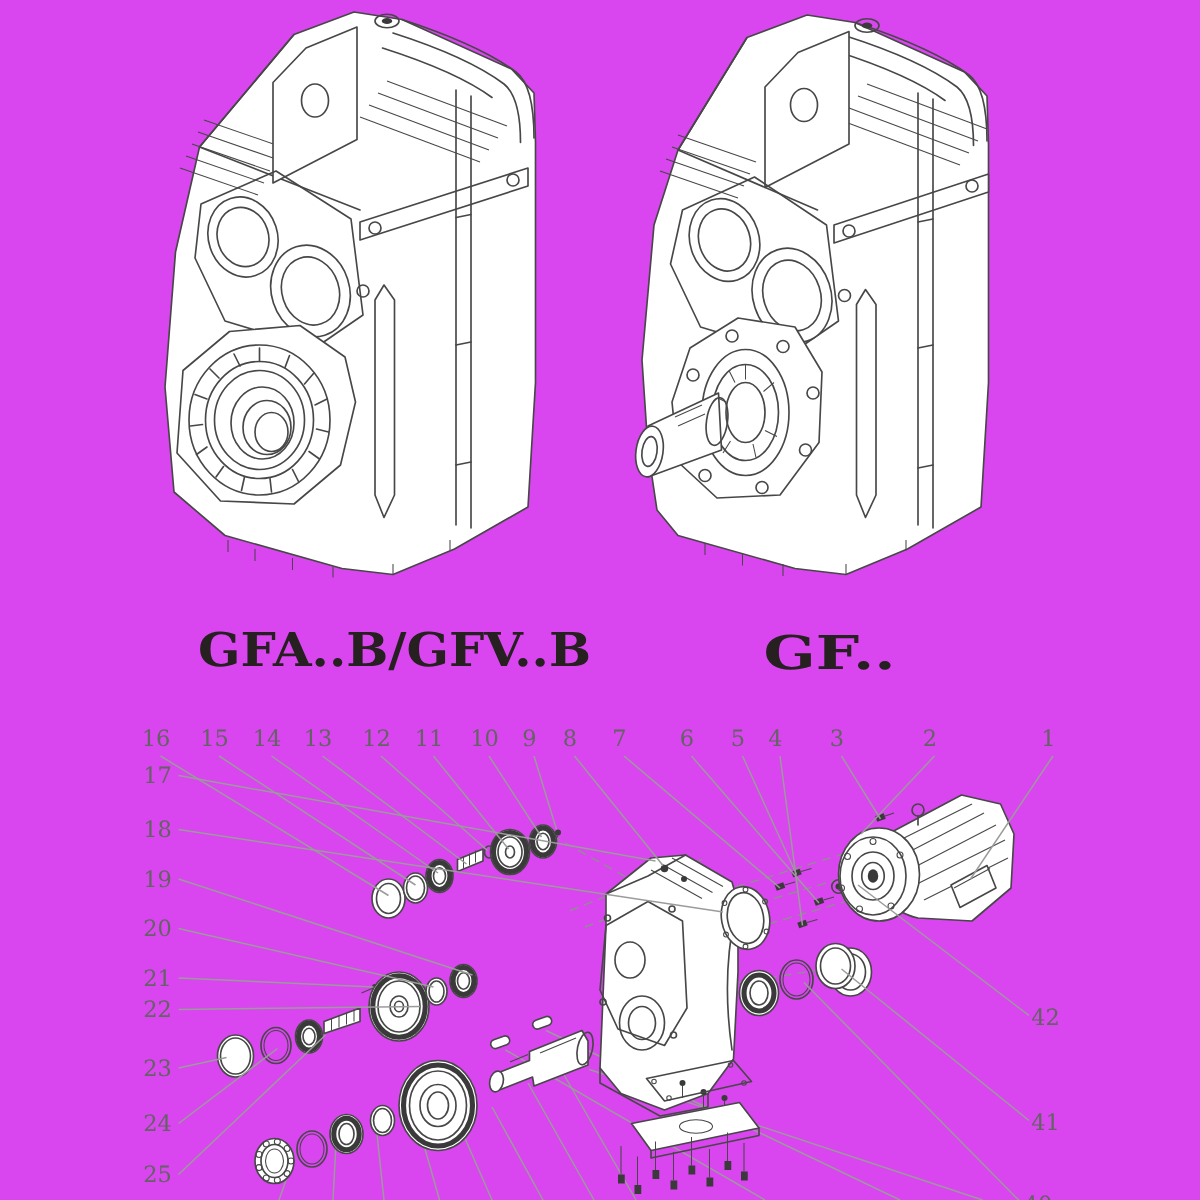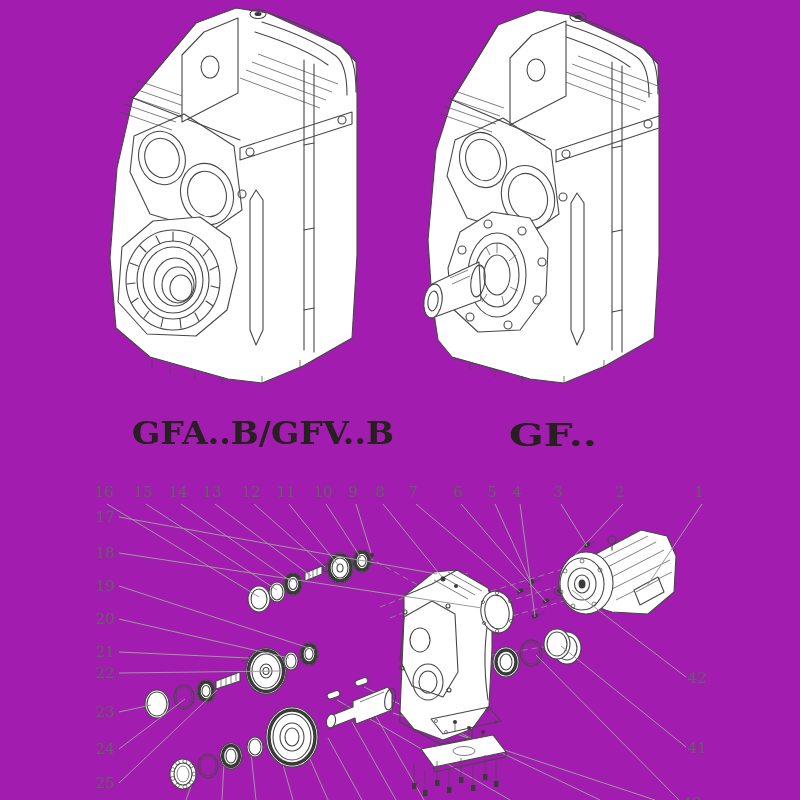--- a/index.html
+++ b/index.html
@@ -1,16 +1,16 @@
 <!DOCTYPE html>
 <html><head>
 <meta charset="utf-8">
 <style>
   html,body{margin:0;padding:0;background:#ffffff;}
-  #stage{width:800px;height:800px;position:relative;background:#a21caf;overflow:hidden;}
+  #stage{width:800px;height:800px;position:relative;background:#d946ef;overflow:hidden;}
   svg{display:block;}
   .s  {fill:none;stroke:#474747;stroke-width:1.1;stroke-linejoin:round;stroke-linecap:round;}
   .sw {fill:#ffffff;stroke:#474747;stroke-width:1.1;stroke-linejoin:round;}
   .th {fill:none;stroke:#474747;stroke-width:.7;}
   .dkr{fill:none;stroke:#3a3a3a;stroke-width:3.4;}
   .dk {fill:#3a3a3a;stroke:none;}
   .ld {stroke:#9b9b9b;stroke-width:1;fill:none;}
   .dsh{stroke:#8f8f8f;stroke-width:.9;fill:none;stroke-dasharray:6 4;}
   .num{font-family:"DejaVu Serif","Liberation Serif",serif;font-size:15px;fill:#636363;}
   .mlabel{font-family:"DejaVu Serif","Liberation Serif",serif;font-size:31px;font-weight:bold;fill:#262020;}

